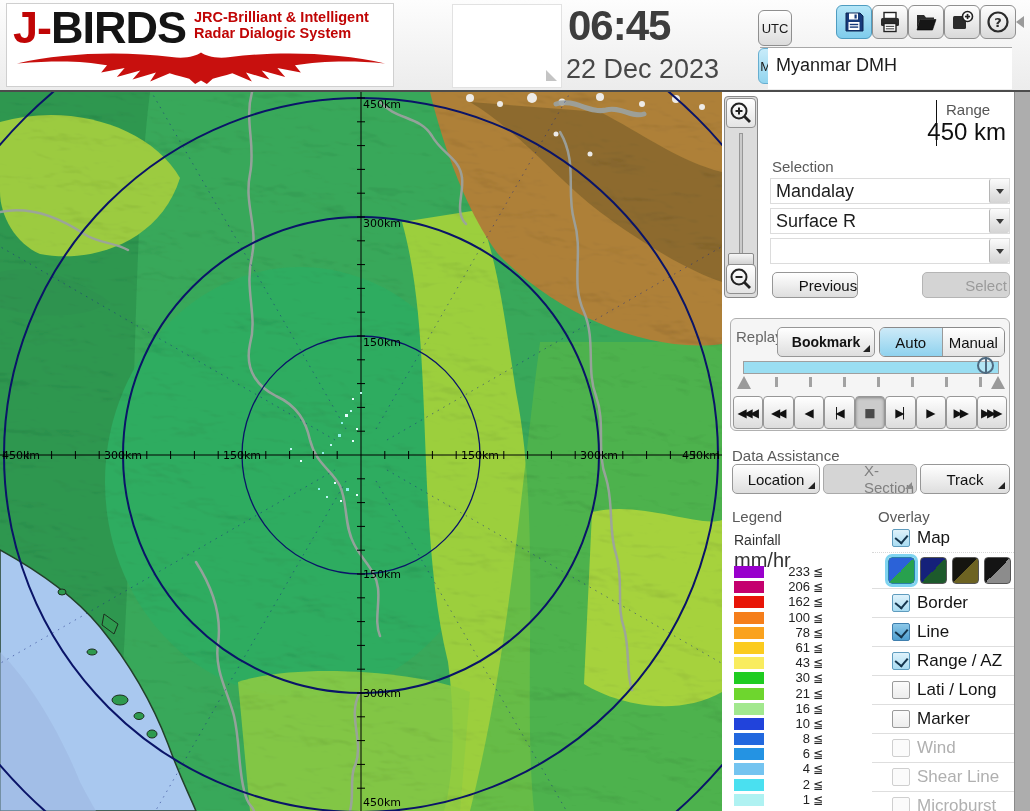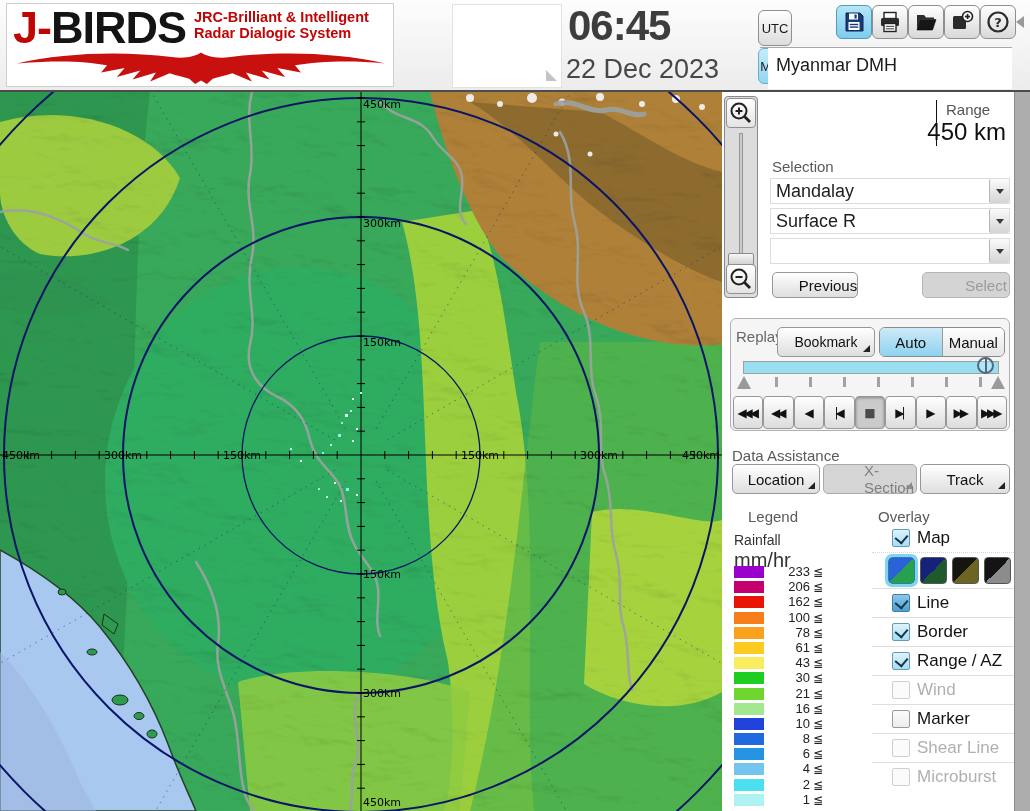--- a/index.html
+++ b/index.html
@@ -95,21 +95,21 @@
   #prev-btn { position:absolute; left:50px; top:180px; width:86px; height:26px;padding-left:26px; }
   #select-btn { position:absolute; left:200px; top:180px; width:88px; height:26px; }
 
   
   #replay-box { position:absolute; left:8px; top:226px; width:280px; height:113px;
     background:#f5f5f5; border:1px solid #b0b0b0; border-radius:6px; }
   #replay-label { position:absolute; left:5px; top:9px; font-size:15px; color:#666; }
   .menu-corner { position:absolute; right:4px; bottom:4px; width:0; height:0;
     border-bottom:7px solid #222; border-left:7px solid transparent; }
   .menu-corner.gray { border-bottom-color:#8a8a8a; }
-  #bookmark-btn { position:absolute; left:46px; top:8px; width:98px; height:30px; font-size:14px; }
+  #bookmark-btn { position:absolute; left:46px; top:8px; width:98px; height:30px; font-size:14px;font-weight:bold; }
   #seg { position:absolute; left:148px; top:8px; width:126px; height:30px;
     border:1px solid #8a8a8a; border-radius:6px; overflow:hidden; display:flex; }
   .seg-cell { flex:1; display:flex; align-items:center; justify-content:center; font-size:15px; color:#101010; }
   #seg-auto { background:linear-gradient(#cdeaf8,#8fd2ee); border-right:1px solid #9a9a9a; }
   #seg-manual { background:linear-gradient(#ffffff,#e4e4e4); }
 
   #rp-track { position:absolute; left:12px; top:42px; width:256px; height:13px;
     background:#9adef2; border:1px solid #9f9f9f; }
   #rp-handle { position:absolute; left:246px; top:38px; width:17px; height:17px;
     border:2px solid #4e6a80; border-radius:50%; background:rgba(255,255,255,.25); }
@@ -518,21 +518,21 @@
         <div class="btn da-btn disabled" style="left: 101px; width: 94px;">
           <span>X-Section</span>
           <div class="menu-corner gray"></div>
         </div>
         <div class="btn da-btn" style="left: 198px; width: 90px;">
           <span>Track</span>
           <div class="menu-corner"></div>
         </div>
       </div>
 
-    <div class="sec-label" style="left:26px; top:416px;">Legend</div>
+    <div class="sec-label" style="left:10px; top:416px;">Legend</div>
     <div class="sec-label" style="left:156px; top:416px;">Overlay</div>
 
     <div id="legend-qty">Rainfall</div>
     <div id="legend-unit">mm/hr</div>
     <div id="legend-rows">
         <div class="lg-row">
           <div class="lg-sw" style="background: rgb(153, 0, 204);"></div>
           <span class="lg-val">233</span>
           <span class="lg-cmp">≦</span>
         </div>
@@ -618,40 +618,44 @@
           <div class="ov-chk checked"></div>
           <span class="ov-label">Map</span>
         </div>
         <div id="styles-row">
           <div class="map-sw sel" style="background: linear-gradient(135deg, rgb(43, 98, 216) 50%, rgb(40, 161, 78) 50%);"></div>
           <div class="map-sw" style="background: linear-gradient(135deg, rgb(21, 33, 122) 50%, rgb(29, 90, 44) 50%);"></div>
           <div class="map-sw" style="background: linear-gradient(135deg, rgb(21, 21, 16) 50%, rgb(109, 99, 34) 50%);"></div>
           <div class="map-sw" style="background: linear-gradient(135deg, rgb(20, 20, 20) 50%, rgb(140, 140, 140) 50%);"></div>
         </div>
         <div class="ov-row">
+          <div class="ov-chk checked"></div>
+          <span class="ov-label">Border</span>
+        </div>
+        <div class="ov-row">
           <div class="ov-chk checked dark"></div>
           <span class="ov-label">Line</span>
         </div>
         <div class="ov-row">
           <div class="ov-chk checked"></div>
-          <span class="ov-label">Border</span>
-        </div>
-        <div class="ov-row">
-          <div class="ov-chk checked"></div>
           <span class="ov-label">Range / AZ</span>
+        </div>
+        <div class="ov-row">
+          <div class="ov-chk"></div>
+          <span class="ov-label">Lati / Long</span>
+        </div>
+        <div class="ov-row">
+          <div class="ov-chk"></div>
+          <span class="ov-label">Marker</span>
         </div>
         <div class="ov-row">
           <div class="ov-chk dis"></div>
           <span class="ov-label dis">Wind</span>
         </div>
         <div class="ov-row">
-          <div class="ov-chk"></div>
-          <span class="ov-label">Marker</span>
-        </div>
-        <div class="ov-row">
           <div class="ov-chk dis"></div>
           <span class="ov-label dis">Shear Line</span>
         </div>
         <div class="ov-row">
           <div class="ov-chk dis"></div>
           <span class="ov-label dis">Microburst</span>
         </div>
       </div>
   </div>
 </div>

